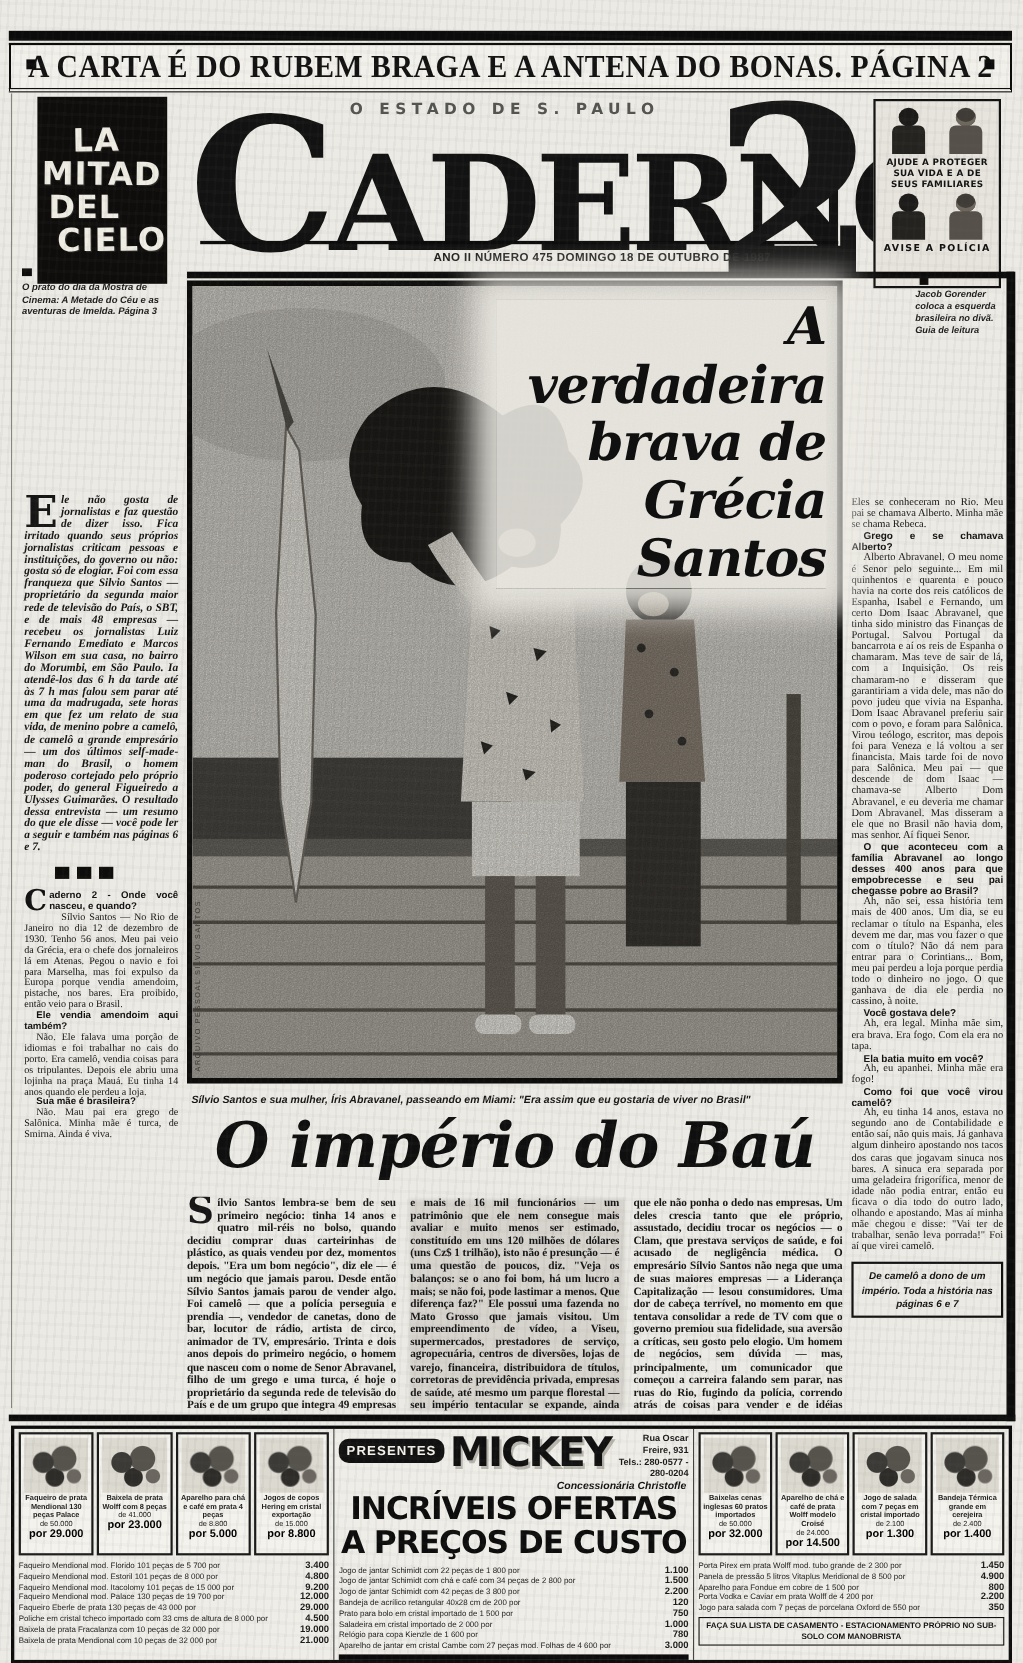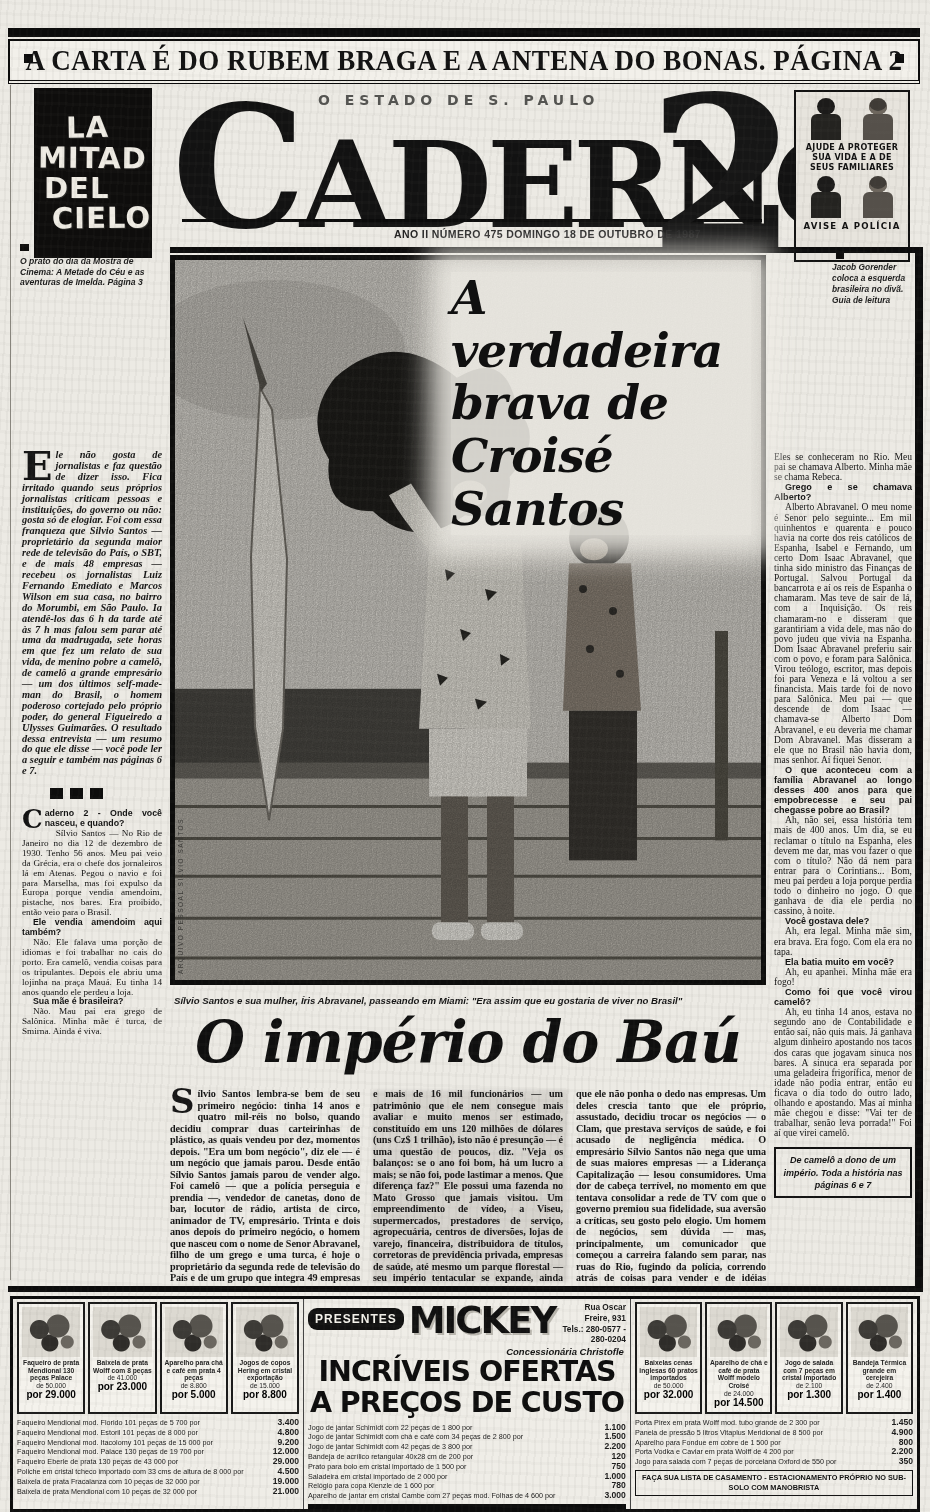--- a/index.html
+++ b/index.html
@@ -54,21 +54,21 @@
   
   .bar-top{position:absolute;left:170px;top:247px;width:752px;height:6px;background:#0c0c0c;}
   .bar-right{position:absolute;left:915px;top:247px;width:8px;height:1045px;background:#0c0c0c;}
   .bar-bottom{position:absolute;left:8px;top:1286px;width:915px;height:6px;background:#0c0c0c;}
   .edge-line{position:absolute;left:10px;top:85px;width:1px;height:1195px;background:#8a877f;}
   .smudge{position:absolute;pointer-events:none;background:rgba(25,24,22,.10);filter:blur(1.5px);}
   
   .photo-frame{position:absolute;left:170px;top:255px;width:596px;height:730px;border:5px solid #0d0d0c;
         box-sizing:border-box;background:#d9d6cf;}
   .photo-frame svg{display:block;width:100%;height:100%;}
-  .headline{position:absolute;right:10px;top:12px;width:300px;text-align:left;z-index:3;
+  .headline{position:absolute;right:10px;top:12px;width:300px;text-align:right;z-index:3;
         background:rgba(238,236,229,.88);box-shadow:0 0 26px 22px rgba(238,236,229,.88);}
   .headline div{font-family:"DejaVu Serif",serif;font-style:italic;font-weight:bold;font-size:47px;line-height:1.12;
         letter-spacing:-1px;color:#101010;}
   .photo-credit{position:absolute;left:2px;bottom:6px;z-index:3;writing-mode:vertical-rl;transform:rotate(180deg);
         font-family:"Liberation Sans",sans-serif;font-size:6.5px;letter-spacing:1.5px;color:#3b3a37;}
   .photo-caption{position:absolute;left:174px;top:995px;width:592px;font-family:"Liberation Sans",sans-serif;
         font-weight:bold;font-style:italic;font-size:9.6px;color:#161616;}
   
   .left-col{position:absolute;left:22px;top:450px;width:140px;}
   .intro{font-family:"Liberation Serif",serif;font-style:italic;font-weight:bold;font-size:10.4px;
@@ -226,21 +226,21 @@
           <circle cx="415" cy="390" r="4"></circle>
           <circle cx="445" cy="415" r="4"></circle>
         </g>
       <rect x="394" y="452" width="68" height="150" fill="#3a3732"></rect>
       <rect x="540" y="372" width="13" height="210" fill="#565349"></rect>
       <rect width="586" height="722" filter="url(#grain)" opacity="0.3"></rect>
     </svg>
     <div class="headline">
       <div>A verdadeira</div>
       <div>brava de</div>
-      <div>Croisé Santos</div>
+      <div>Grécia Santos</div>
     </div>
     <div class="photo-credit">ARQUIVO PESSOAL SILVIO SANTOS</div>
   </div>
   <div class="photo-caption">Sílvio Santos e sua mulher, Íris Abravanel, passeando em Miami: "Era assim que eu gostaria de viver no Brasil"</div>
 
   <div class="left-col">
     <div class="intro"><span class="dropcap">E</span><span>le não gosta de jornalistas e faz questão de dizer isso. Fica irritado quando seus próprios jornalistas criticam pessoas e instituições, do governo ou não: gosta só de elogiar. Foi com essa franqueza que Silvio Santos — proprietário da segunda maior rede de televisão do País, o SBT, e de mais 48 empresas — recebeu os jornalistas Luiz Fernando Emediato e Marcos Wilson em sua casa, no bairro do Morumbi, em São Paulo. Ia atendê-los das 6 h da tarde até às 7 h mas falou sem parar até uma da madrugada, sete horas em que fez um relato de sua vida, de menino pobre a camelô, de camelô a grande empresário — um dos últimos self-made-man do Brasil, o homem poderoso cortejado pelo próprio poder, do general Figueiredo a Ulysses Guimarães. O resultado dessa entrevista — um resumo do que ele disse — você pode ler a seguir e também nas páginas 6 e 7.</span></div>
     <div class="sep-squares">
         <i></i>
         <i></i>

